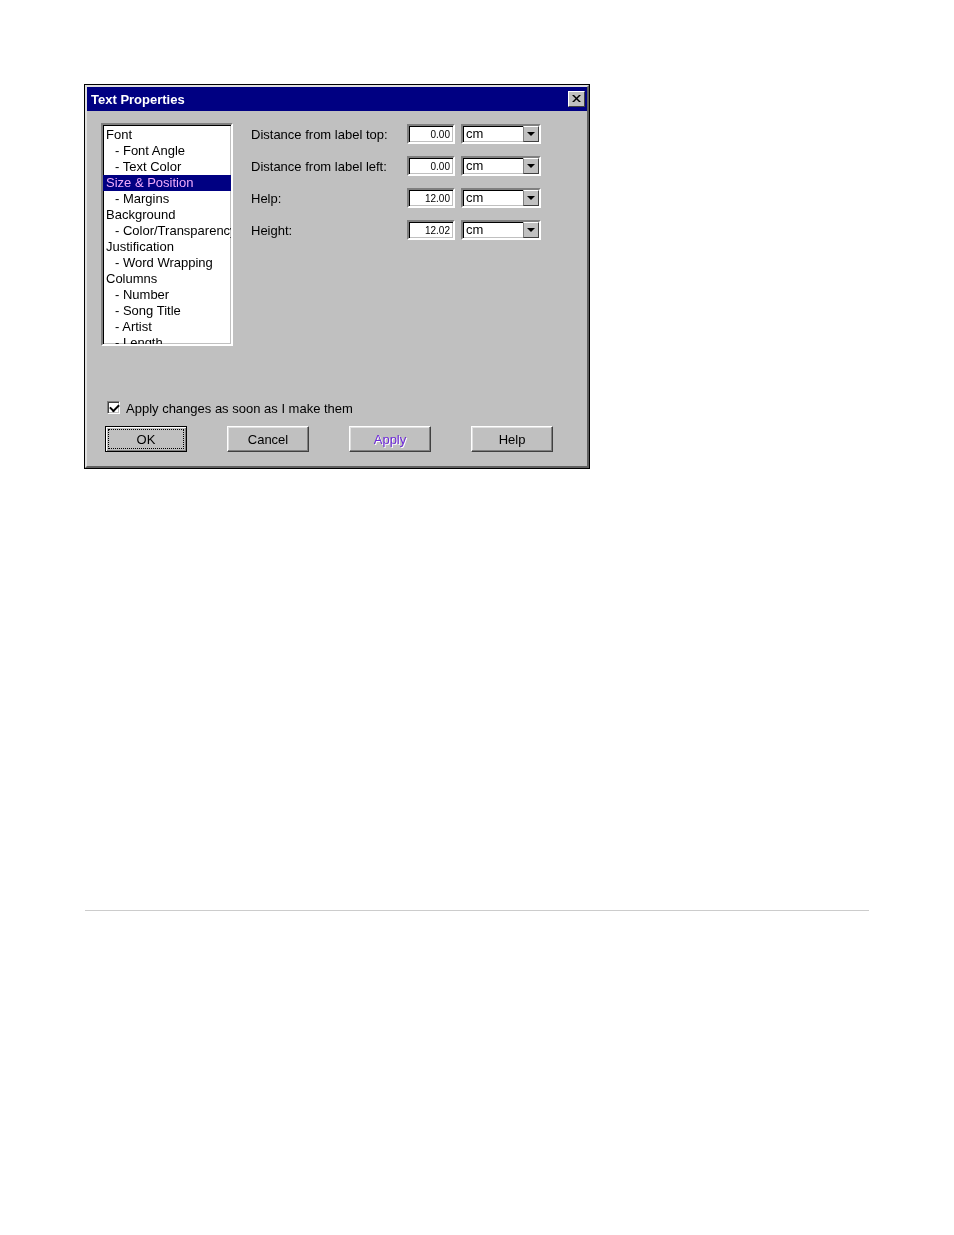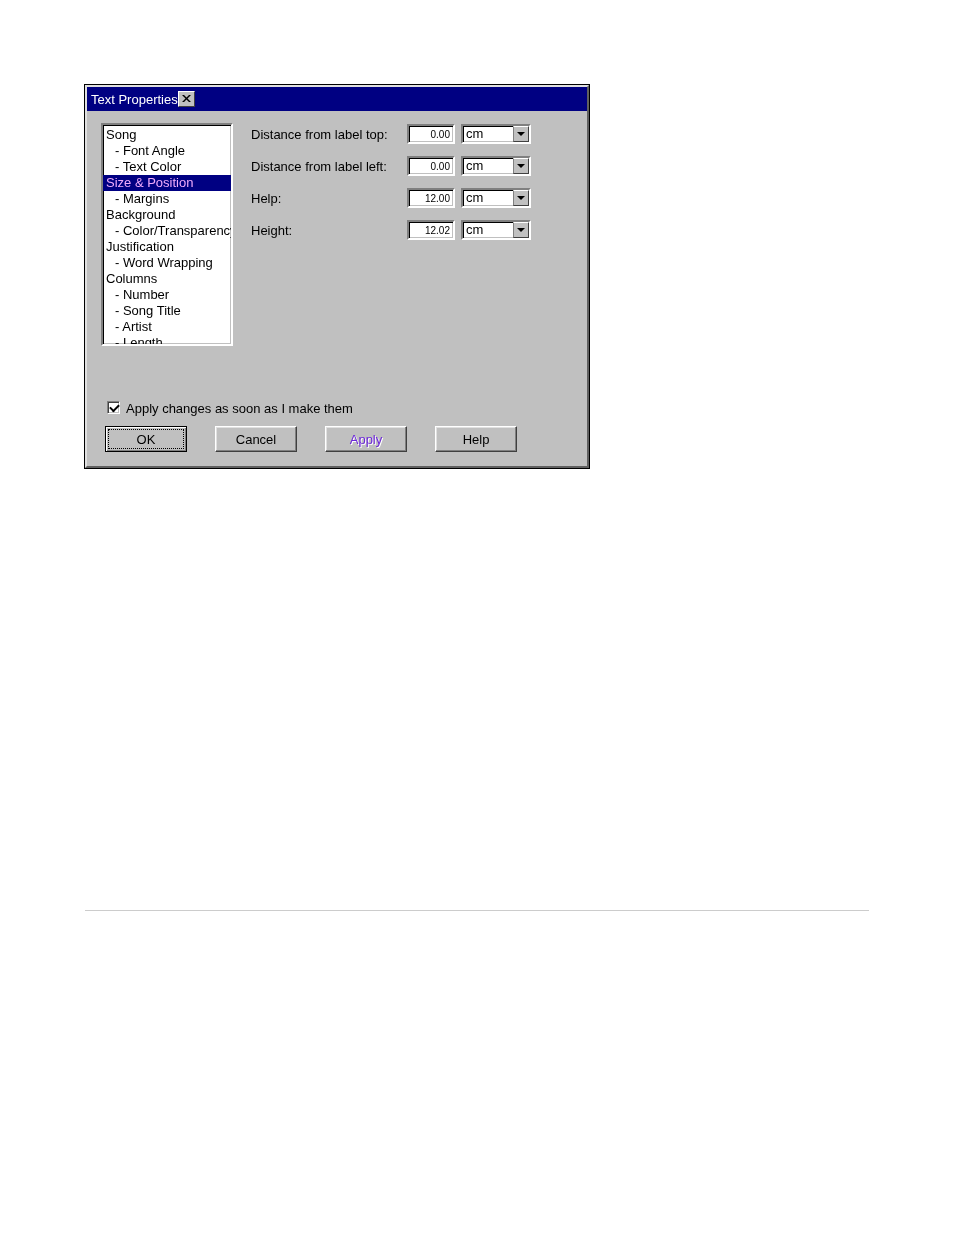--- a/index.html
+++ b/index.html
@@ -22,25 +22,25 @@
     top: 85px;
     width: 500px;
     background: #c0c0c0;
     border: 2px solid;
     border-color: #e0e0e0 #606060 #606060 #e0e0e0;
     box-shadow: 0 0 0 1px #000;
   }
   .titlebar {
     background: #000082;
     color: #fff;
-    font-weight: normal;
+    font-weight: bold;
     padding: 2px 2px 2px 4px;
     display: flex;
     align-items: center;
-    justify-content: flex-start;
+    justify-content: space-between;
     font-size: 13px;
     height: 20px;
   }
   .close-btn {
     width: 17px;
     height: 16px;
     background: #c0c0c0;
     border: 1px solid;
     border-color: #ffffff #404040 #404040 #ffffff;
     display: flex;
@@ -114,21 +114,21 @@
     margin-right: 6px;
   }
   .unit-select {
     display: flex;
     height: 20px;
     border: 2px solid;
     border-color: #808080 #ffffff #ffffff #808080;
     box-shadow: inset 1px 1px 0 #000, inset -1px -1px 0 #c0c0c0;
     background: #fff;
     box-sizing: border-box;
-    width: 70px;
+    width: 80px;
   }
   .unit-select .val {
     flex: 1;
     padding: 0 3px;
     font-size: 13px;
     line-height: 16px;
   }
   .unit-select .arrow {
     width: 16px;
     background: #c0c0c0;
@@ -167,21 +167,21 @@
     position: absolute;
     left: 2px; top: 2px;
     width: 7px; height: 4px;
     border-left: 2px solid #000;
     border-bottom: 2px solid #000;
     transform: rotate(-45deg);
   }
   .button-row {
     display: flex;
     padding: 0 18px 14px 18px;
-    gap: 28px;
+    gap: 40px;
     justify-content: flex-start;
   }
   .btn {
     width: 80px;
     height: 24px;
     background: #c0c0c0;
     border: 1px solid;
     border-color: #ffffff #404040 #404040 #ffffff;
     box-shadow: inset -1px -1px 0 #808080, inset 1px 1px 0 #e0e0e0;
     font-family: inherit;
@@ -218,21 +218,21 @@
       <span>Text Properties</span>
       <div class="close-btn">
         <svg width="9" height="8" viewBox="0 0 9 8">
             <path d="M0 0 L2 0 L4.5 2.5 L7 0 L9 0 L5.5 3.5 L9 7 L7 7 L4.5 4.5 L2 7 L0 7 L3.5 3.5 Z" fill="#000"></path>
           </svg>
       </div>
     </div>
 
     <div class="dialog-body">
       <div class="tree" id="tree">
-          <div class="tree-item level1">Song</div>
+          <div class="tree-item level1">Font</div>
           <div class="tree-item level2">- Font Angle</div>
           <div class="tree-item level2">- Text Color</div>
           <div class="tree-item level1 selected">Size &amp; Position</div>
           <div class="tree-item level2">- Margins</div>
           <div class="tree-item level1">Background</div>
           <div class="tree-item level2">- Color/Transparency</div>
           <div class="tree-item level1">Justification</div>
           <div class="tree-item level2">- Word Wrapping</div>
           <div class="tree-item level1">Columns</div>
           <div class="tree-item level2">- Number</div>

